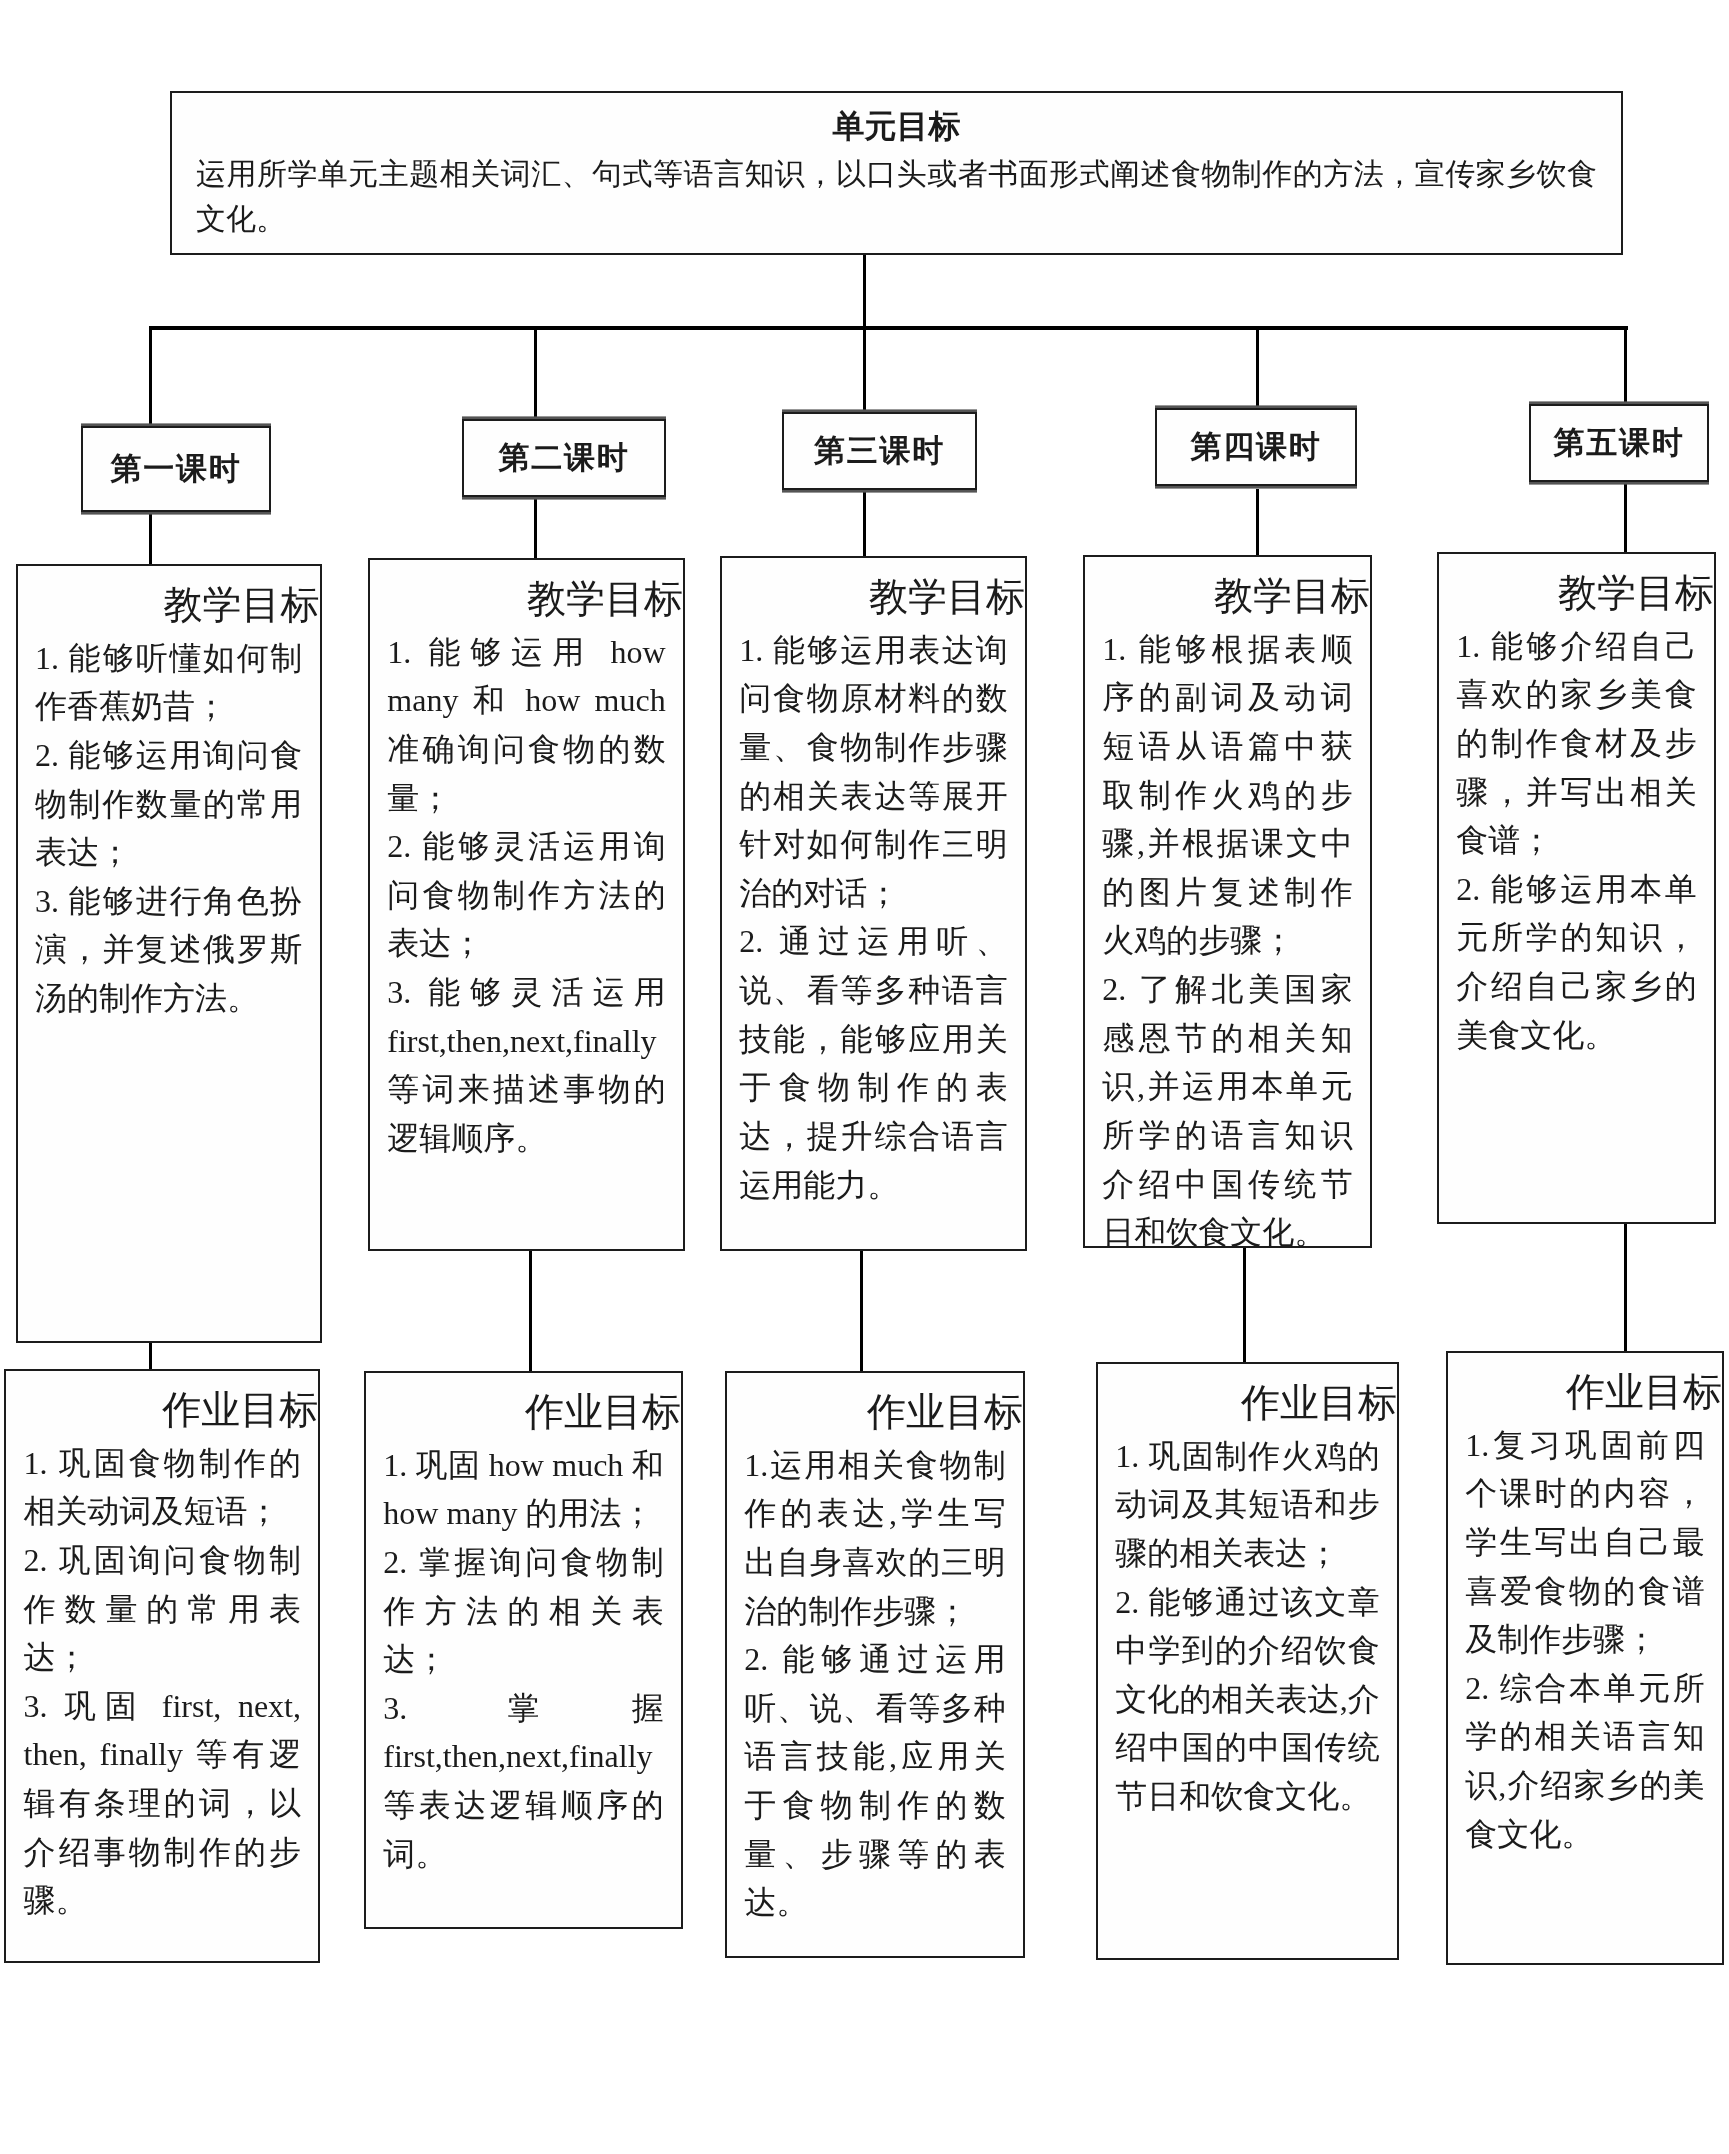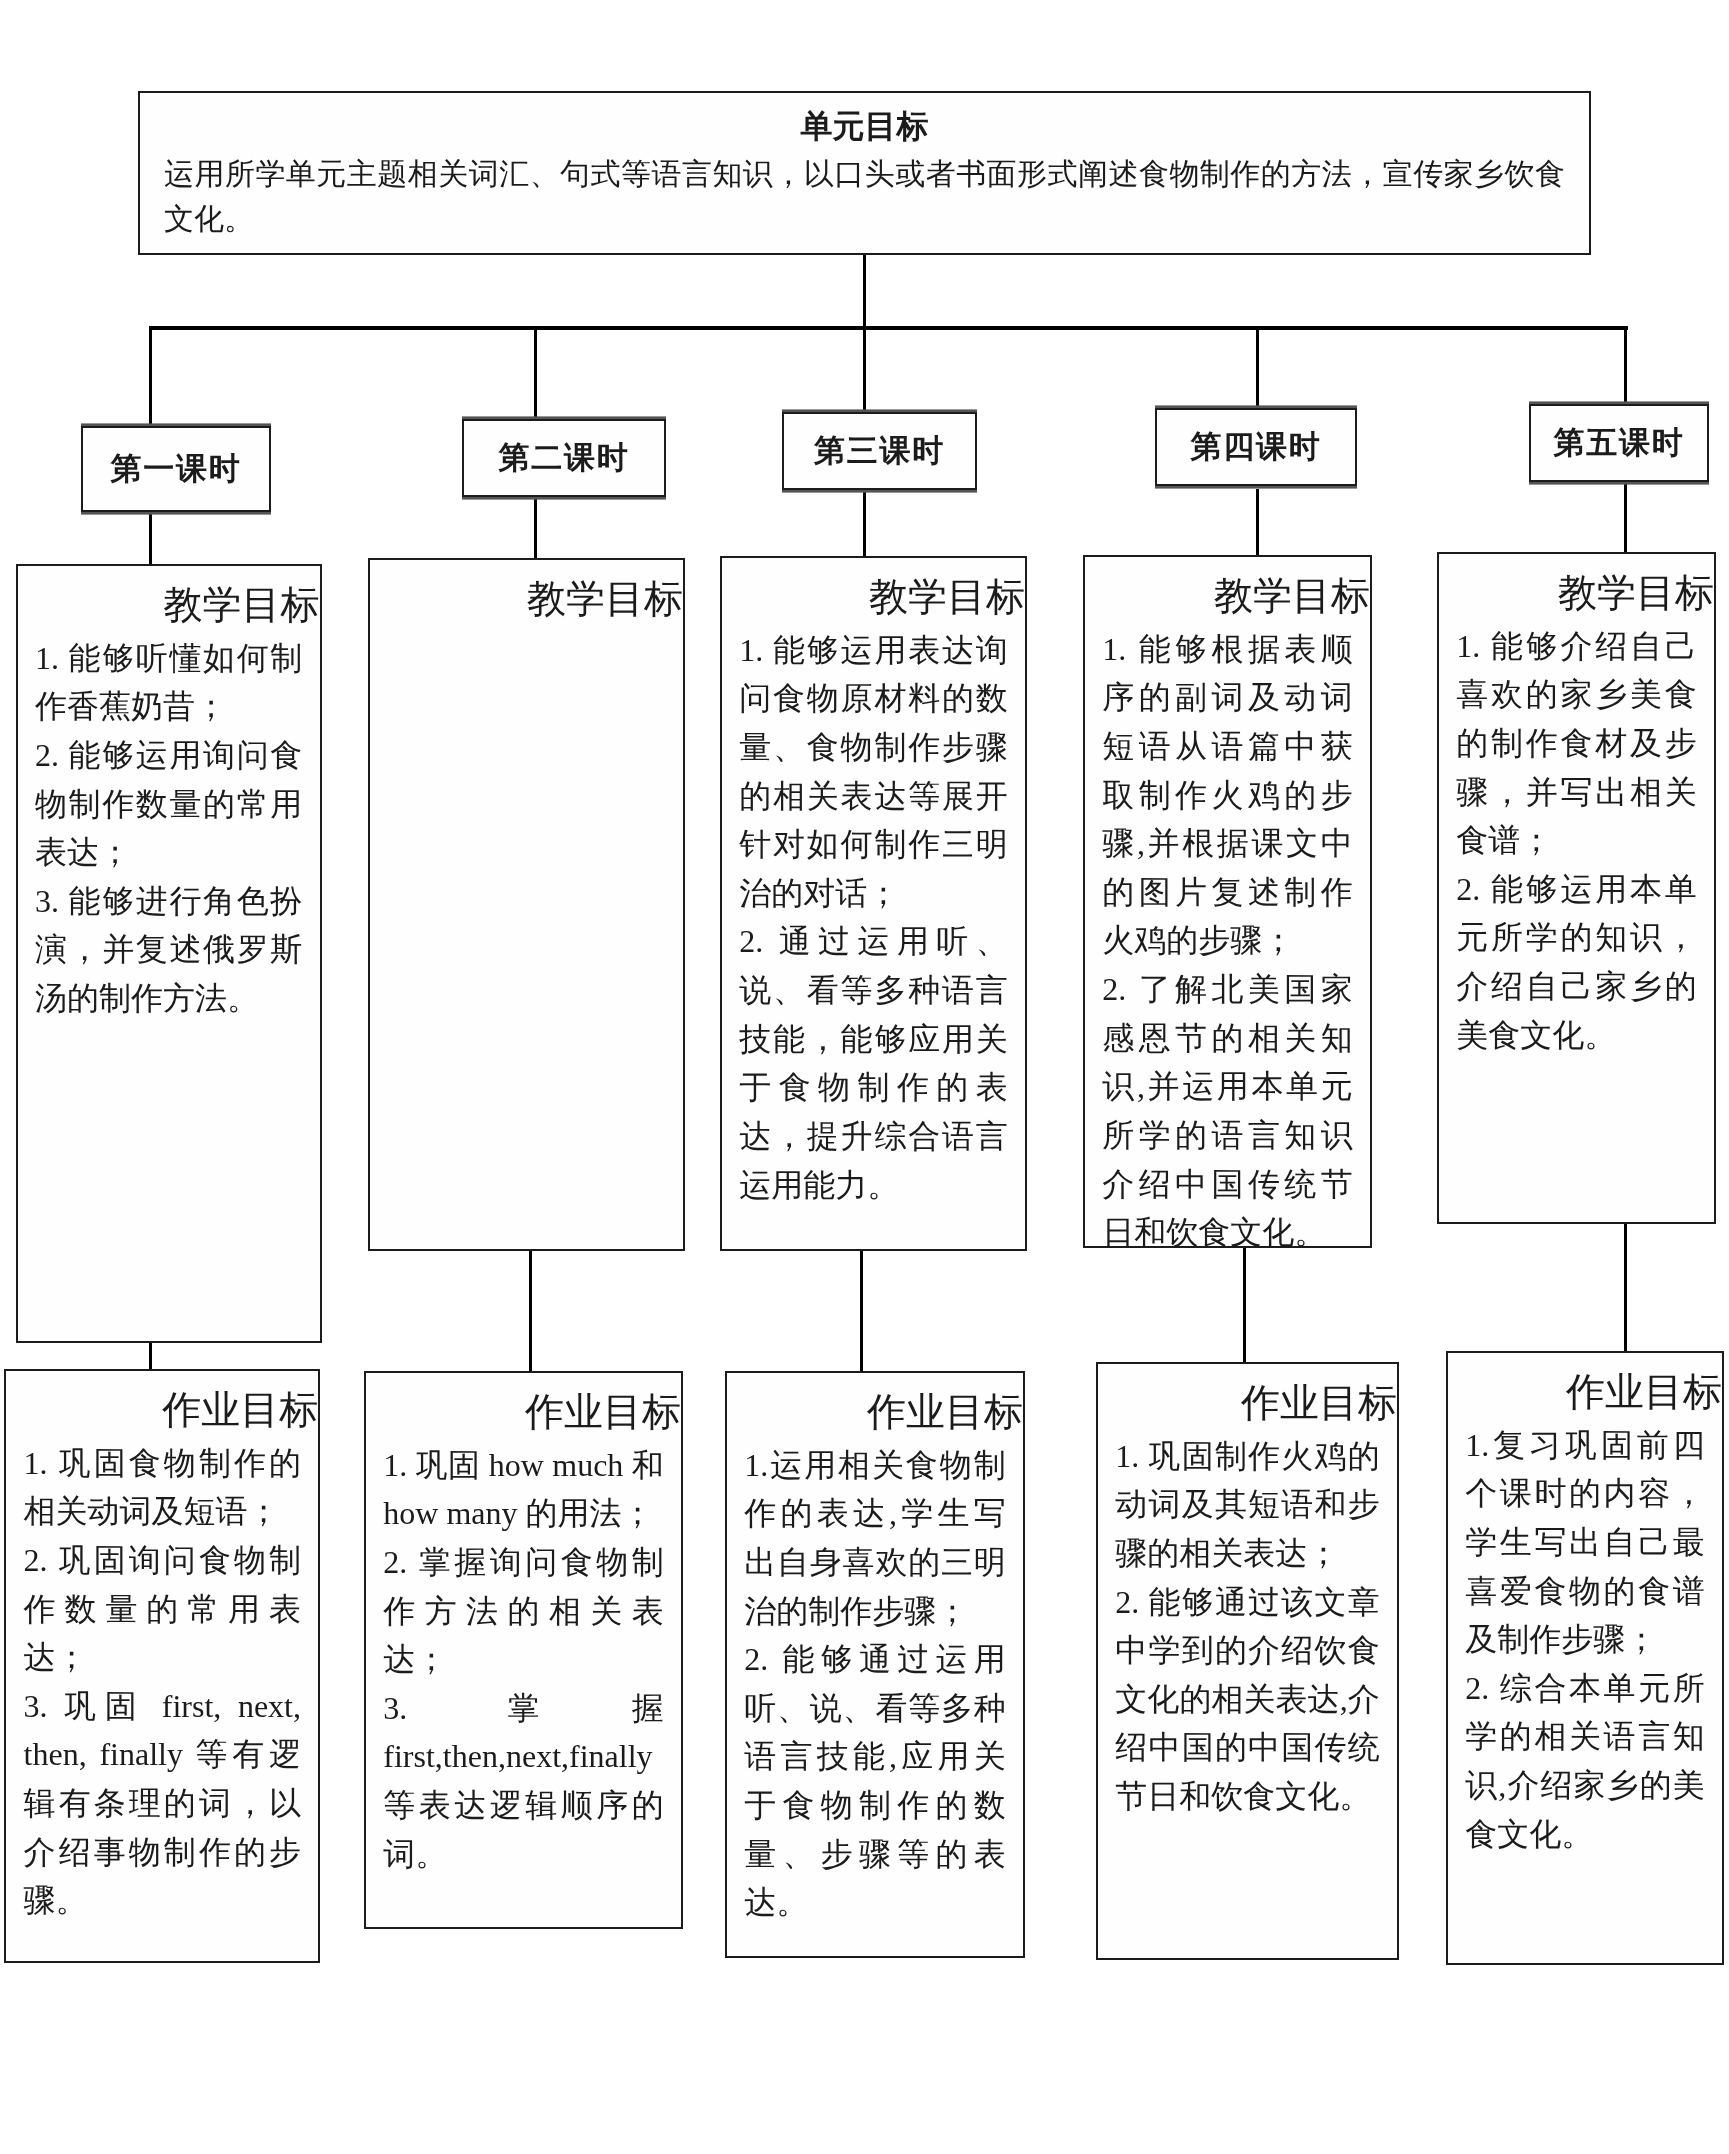--- a/index.html
+++ b/index.html
@@ -34,21 +34,21 @@
     margin:12px 0 1.7px 0;
   }
   .obj-body{padding:0 17.3px 8.6px 17.3px;}
   .obj-item{
     margin:0;
     font-size:32px;
     line-height:1.52;
     text-align:justify;
     text-justify:inter-character;
   }
-  .root-box{padding:5.2px 24px;}
+  .root-box{padding:5.2px 24px;margin-left:32px;}
   .root-title{
     text-align:center;
     font-weight:bold;
     font-size:32px;
     margin:7px 0 1.7px 0;
   }
   .root-body{
     font-size:30px;
     line-height:1.5;
     text-align:justify;
@@ -108,20 +108,25 @@
   <div class="box" style="left:15.6px;top:564px;width:306px;height:779px">
     <div class="obj-title">教学目标</div>
     <div class="obj-body">
         <p class="obj-item">1.  能够听懂如何制作香蕉奶昔；</p>
         <p class="obj-item">2.  能够运用询问食物制作数量的常用表达；</p>
         <p class="obj-item">3.  能够进行角色扮演，并复述俄罗斯汤的制作方法。</p>
       </div>
   </div>
   <div class="box" style="left:368px;top:558px;width:317px;height:693px">
     <div class="obj-title">教学目标</div>
+    <div class="obj-body">
+        <p class="obj-item">1.  能够运用 how many 和 how much 准确询问食物的数量；</p>
+        <p class="obj-item">2.  能够灵活运用询问食物制作方法的表达；</p>
+        <p class="obj-item">3.  能够灵活运用 first,then,next,finally 等词来描述事物的逻辑顺序。</p>
+      </div>
   </div>
   <div class="box" style="left:720px;top:556px;width:307px;height:695px">
     <div class="obj-title">教学目标</div>
     <div class="obj-body">
         <p class="obj-item">1. 能够运用表达询问食物原材料的数量、食物制作步骤的相关表达等展开针对如何制作三明治的对话；</p>
         <p class="obj-item">2. 通过运用听、说、看等多种语言技能，能够应用关于食物制作的表达，提升综合语言运用能力。</p>
       </div>
   </div>
   <div class="box" style="left:1083px;top:555px;width:289px;height:693px">
     <div class="obj-title">教学目标</div>

